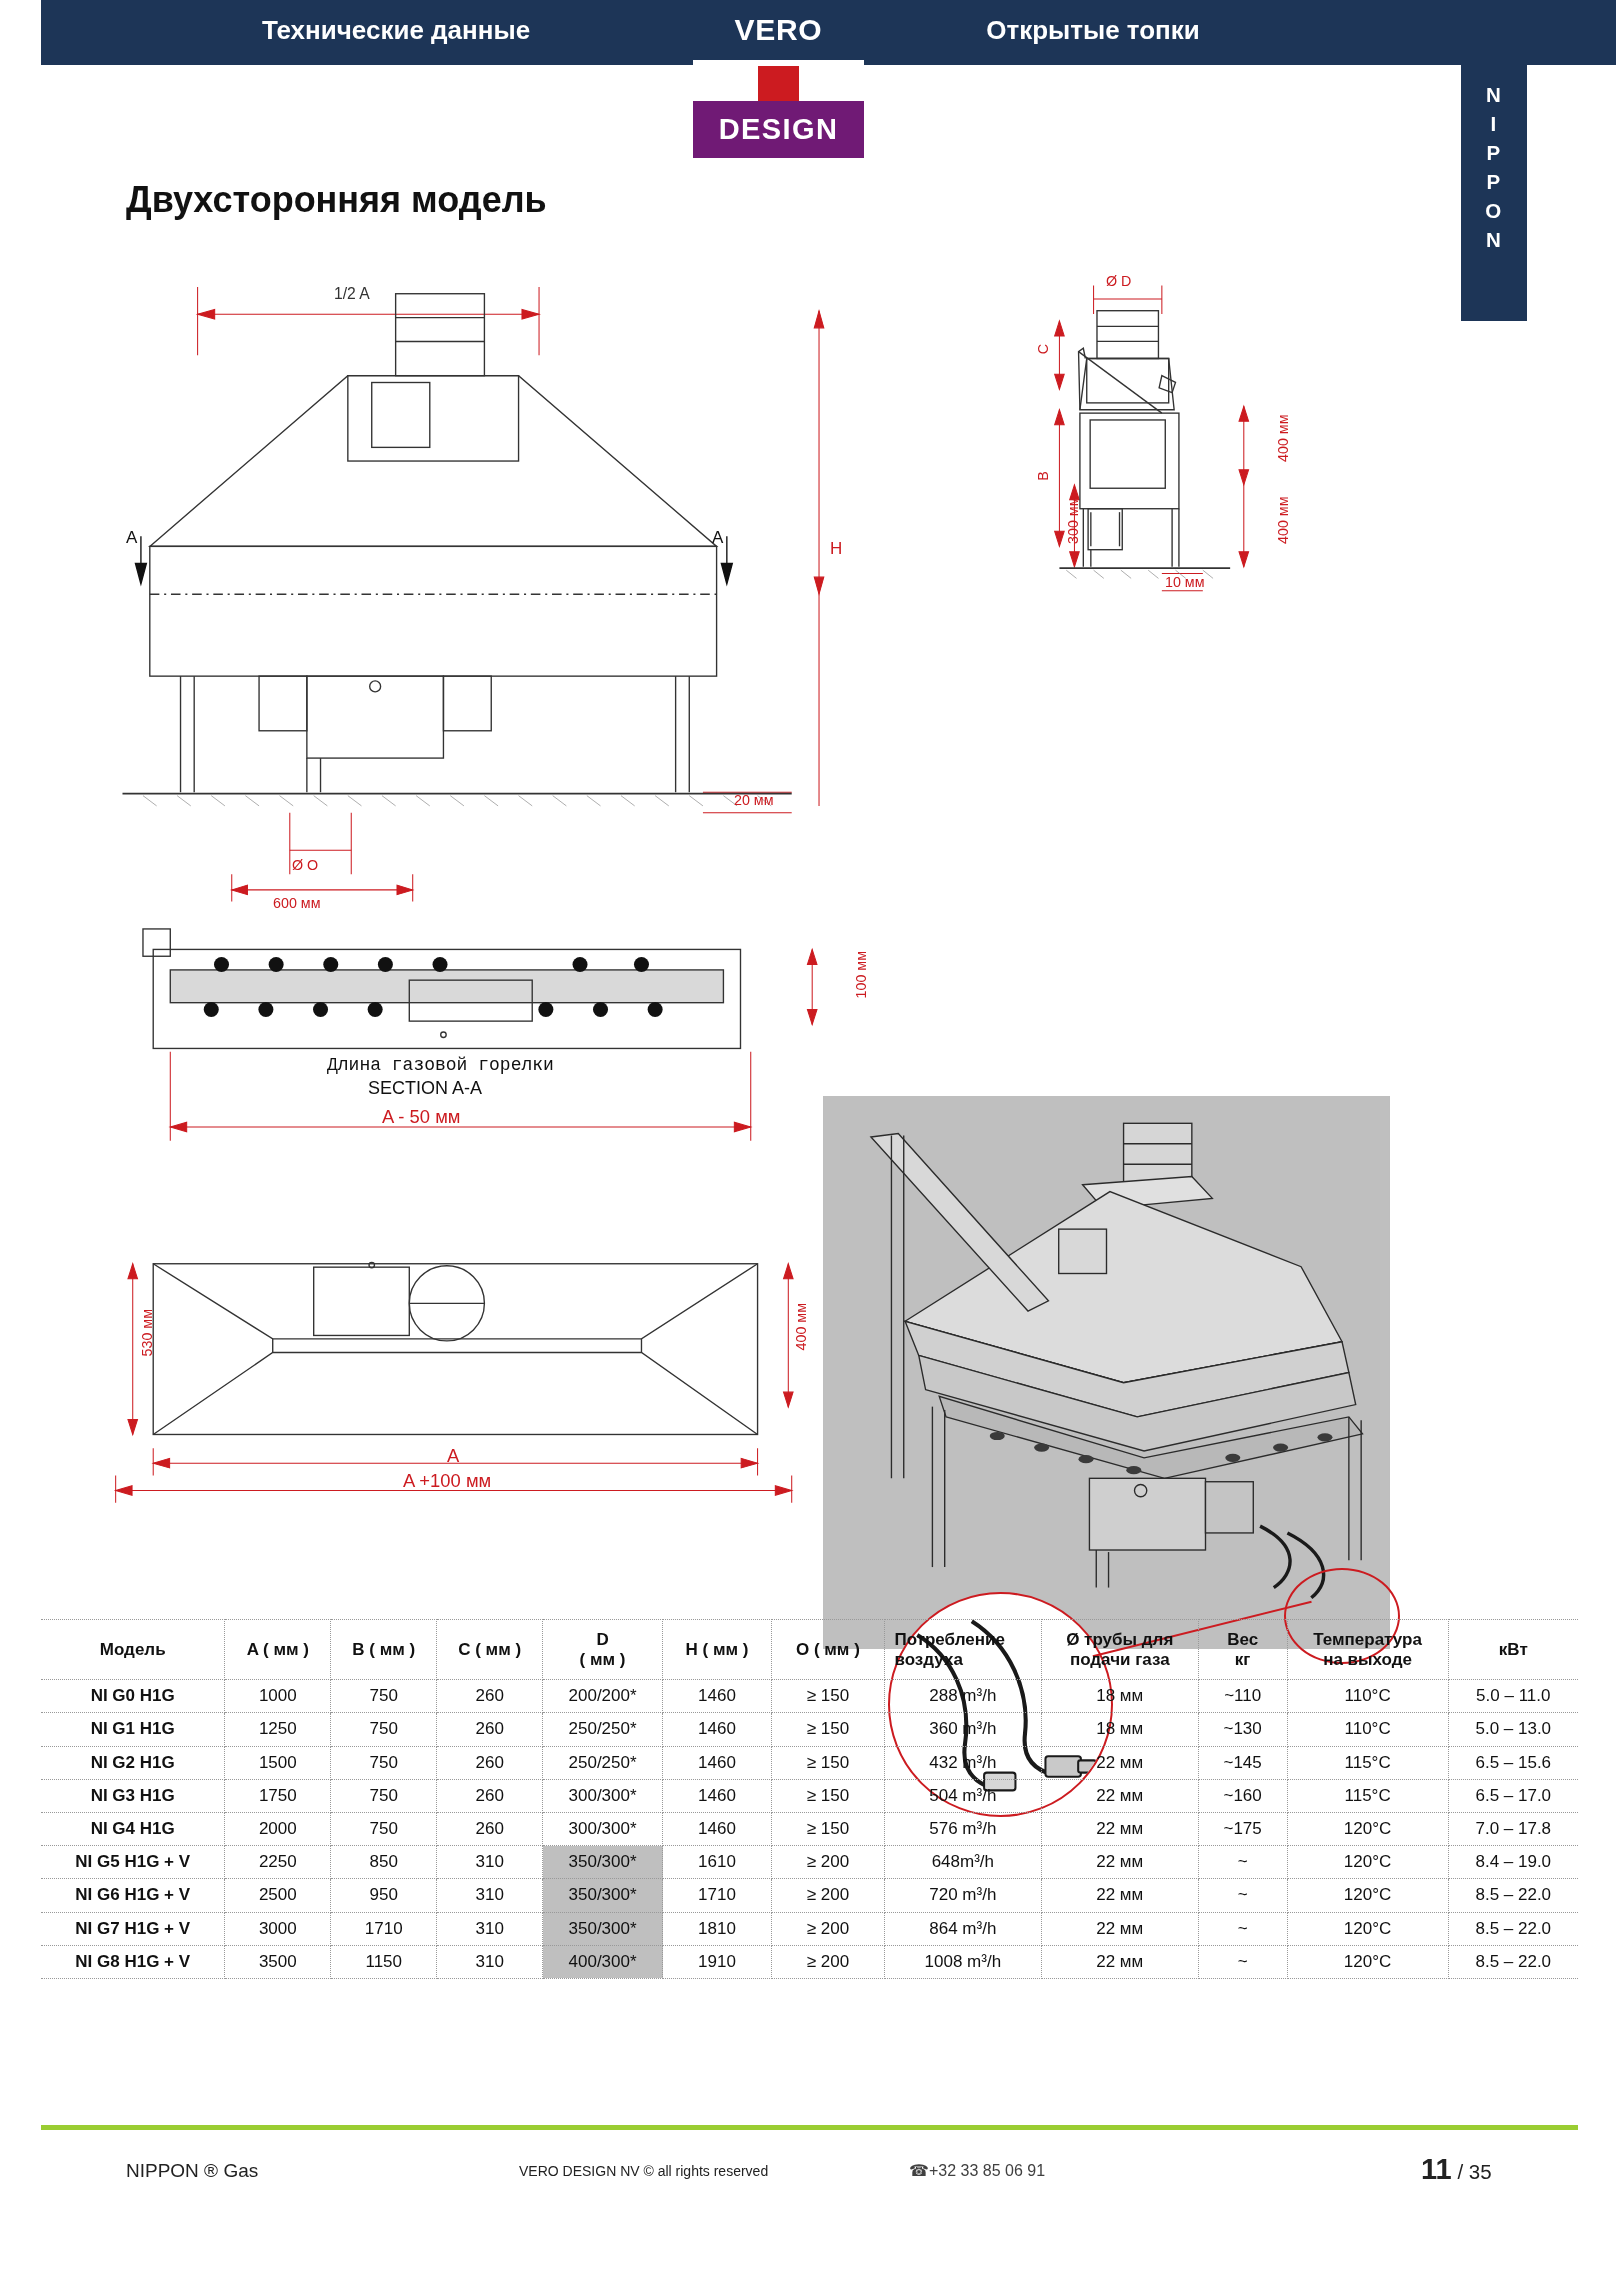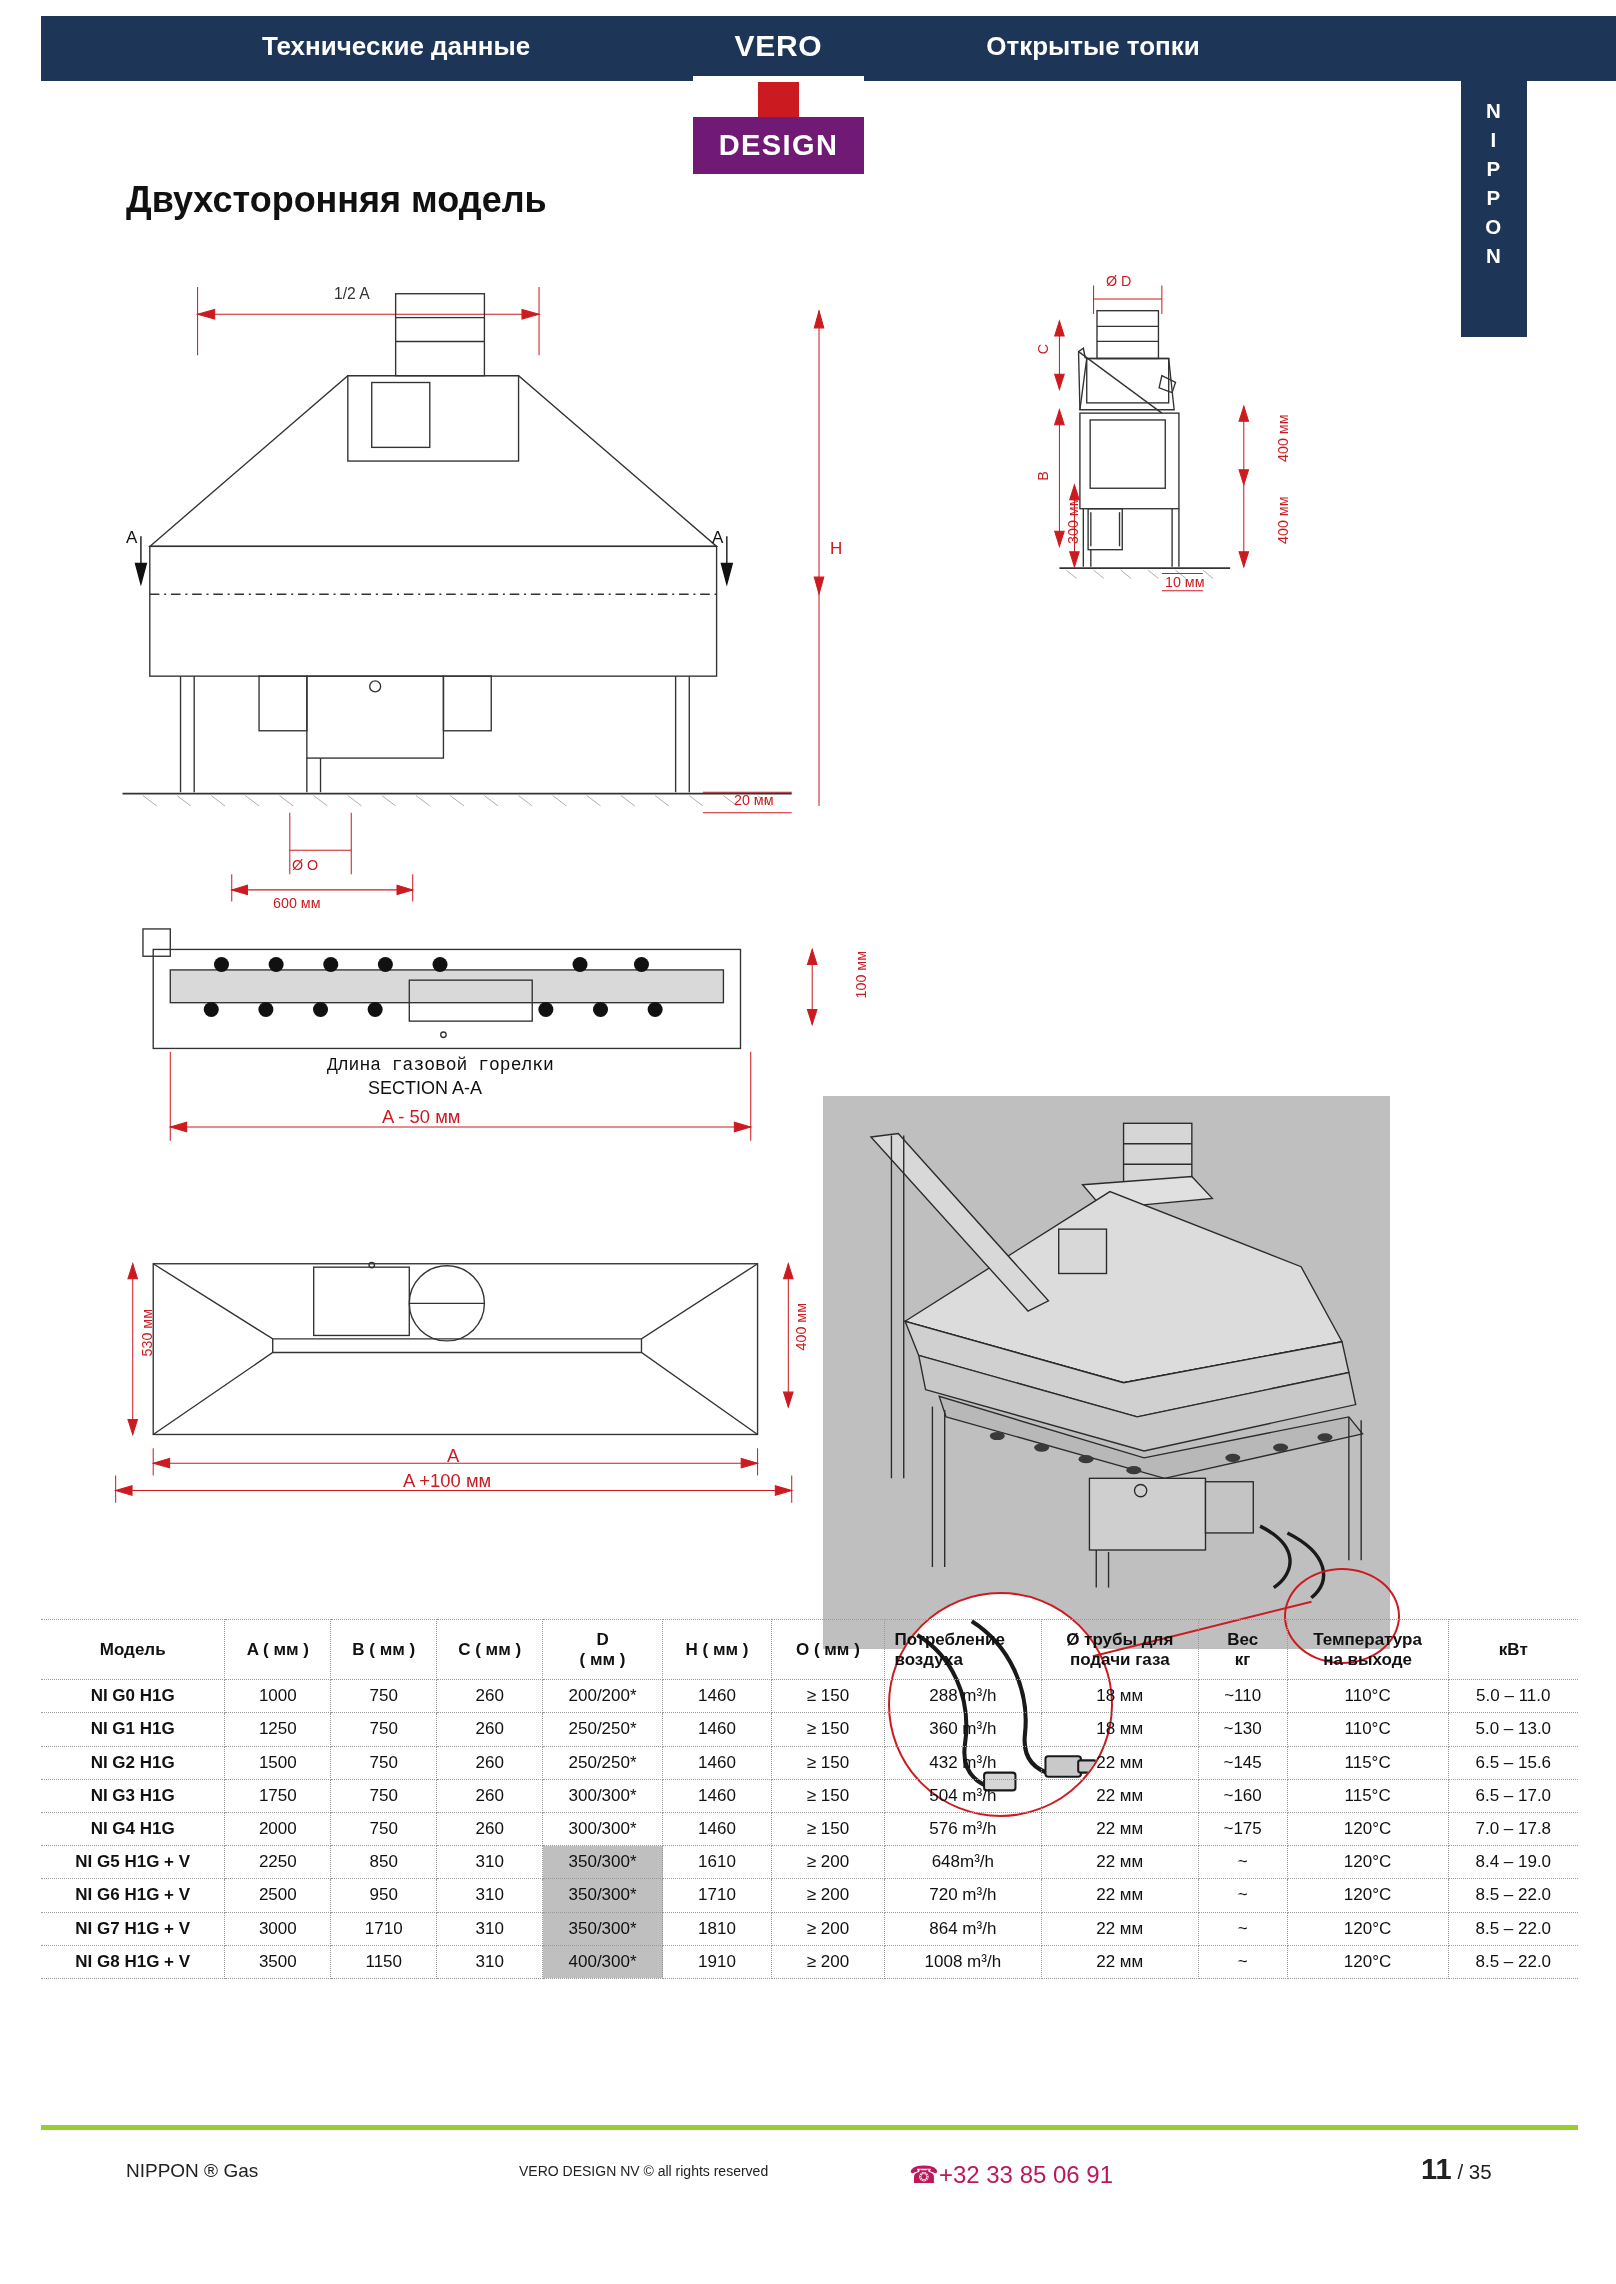--- a/index.html
+++ b/index.html
@@ -7,21 +7,21 @@
   body {
     width: 1617px;
     height: 2284px;
     background: #ffffff;
     font-family: "Liberation Sans", sans-serif;
     position: relative;
     overflow: hidden;
   }
   
   .header {
-    position: absolute; left:0; top:16px; width:1617px; height:159px;
+    position: absolute; left:0; top:0; width:1617px; height:159px;
   }
   .hdr-band {
     position:absolute; left:41px; top:0; width:1576px; height:65px;
     background:#1d3557;
   }
   .hdr-title-left {
     position:absolute; left:157px; top:15px; width:478px;
     color:#ffffff; font-size:26px; font-weight:bold; text-align:center;
   }
   .hdr-title-right {
@@ -114,21 +114,21 @@
   
   .footer-rule {
     position:absolute; left:41px; top:2125px; width:1537px; height:4.8px;
     background:#9acd32;
   }
   .footer {
     position:absolute; left:0; top:2138px; width:1617px; height:82px;
   }
   .f-left { position:absolute; left:126px; top:22px; font-size:19px; color:#222; }
   .f-center { position:absolute; left:519px; top:24.6px; font-size:14px; color:#222; }
-  .f-phone { position:absolute; left:909px; top:23px; font-size:24px; color:#be185d; }
+  .f-phone { position:absolute; left:909px; top:23px; font-size:16px; color:#404040; }
   .f-page { position:absolute; left:1421px; top:15px; font-size:20.5px; color:#222; }
   .f-page b { font-size:29px; }
 </style>
 </head>
 <body>
 
 <div class="header">
   <div class="hdr-band"></div>
   <div class="hdr-title-left">Технические данные</div>
   <div class="hdr-title-right">Открытые топки</div>

